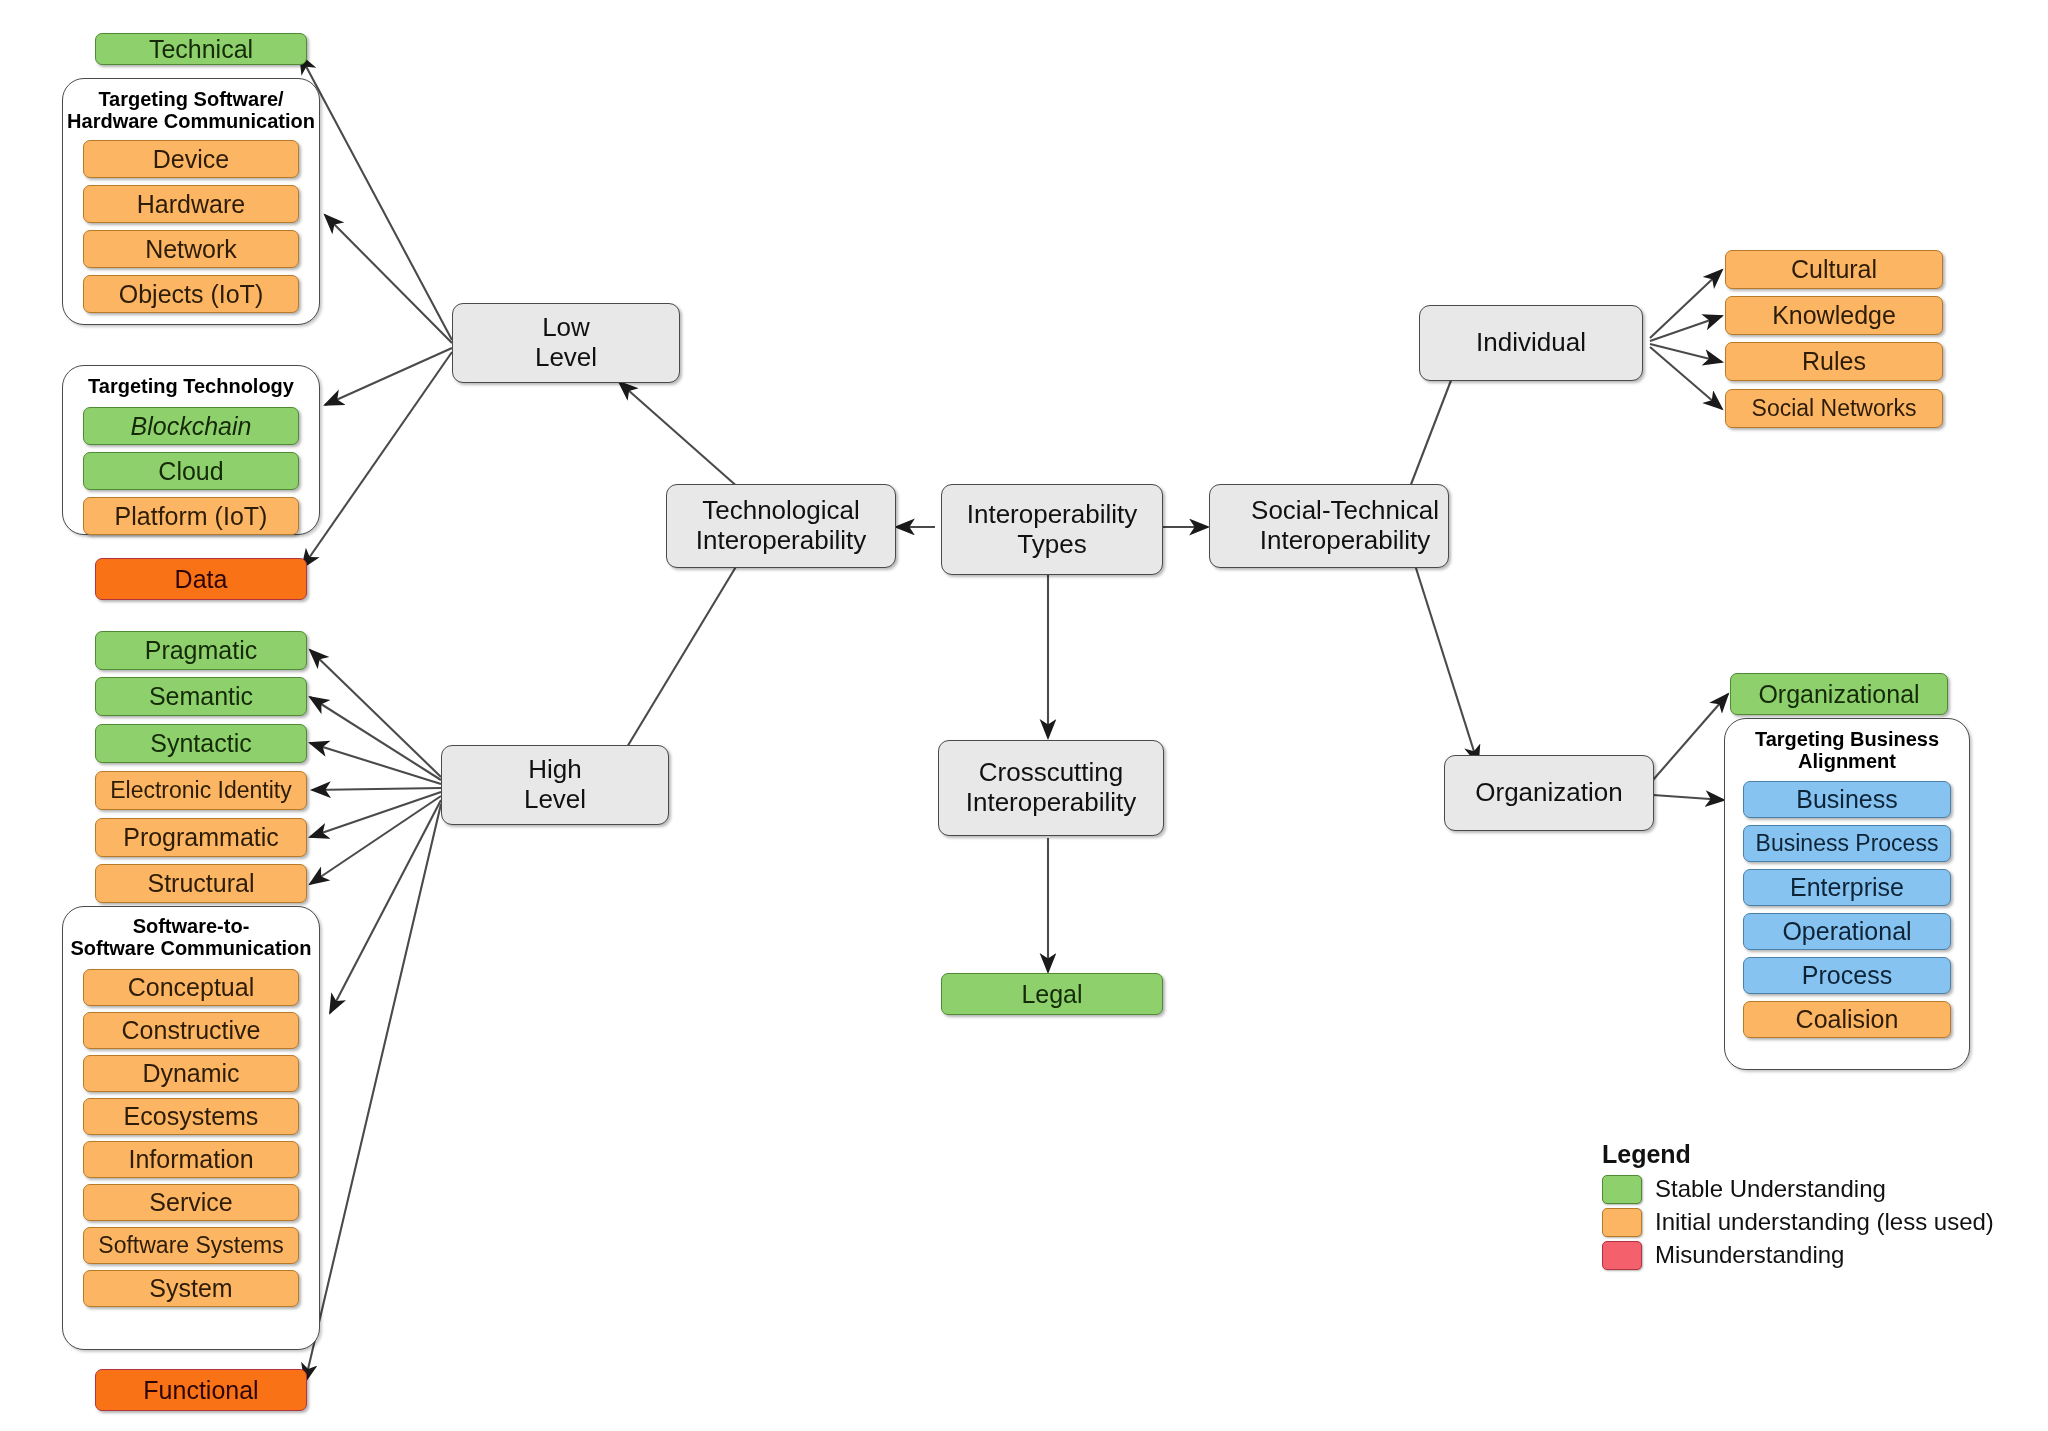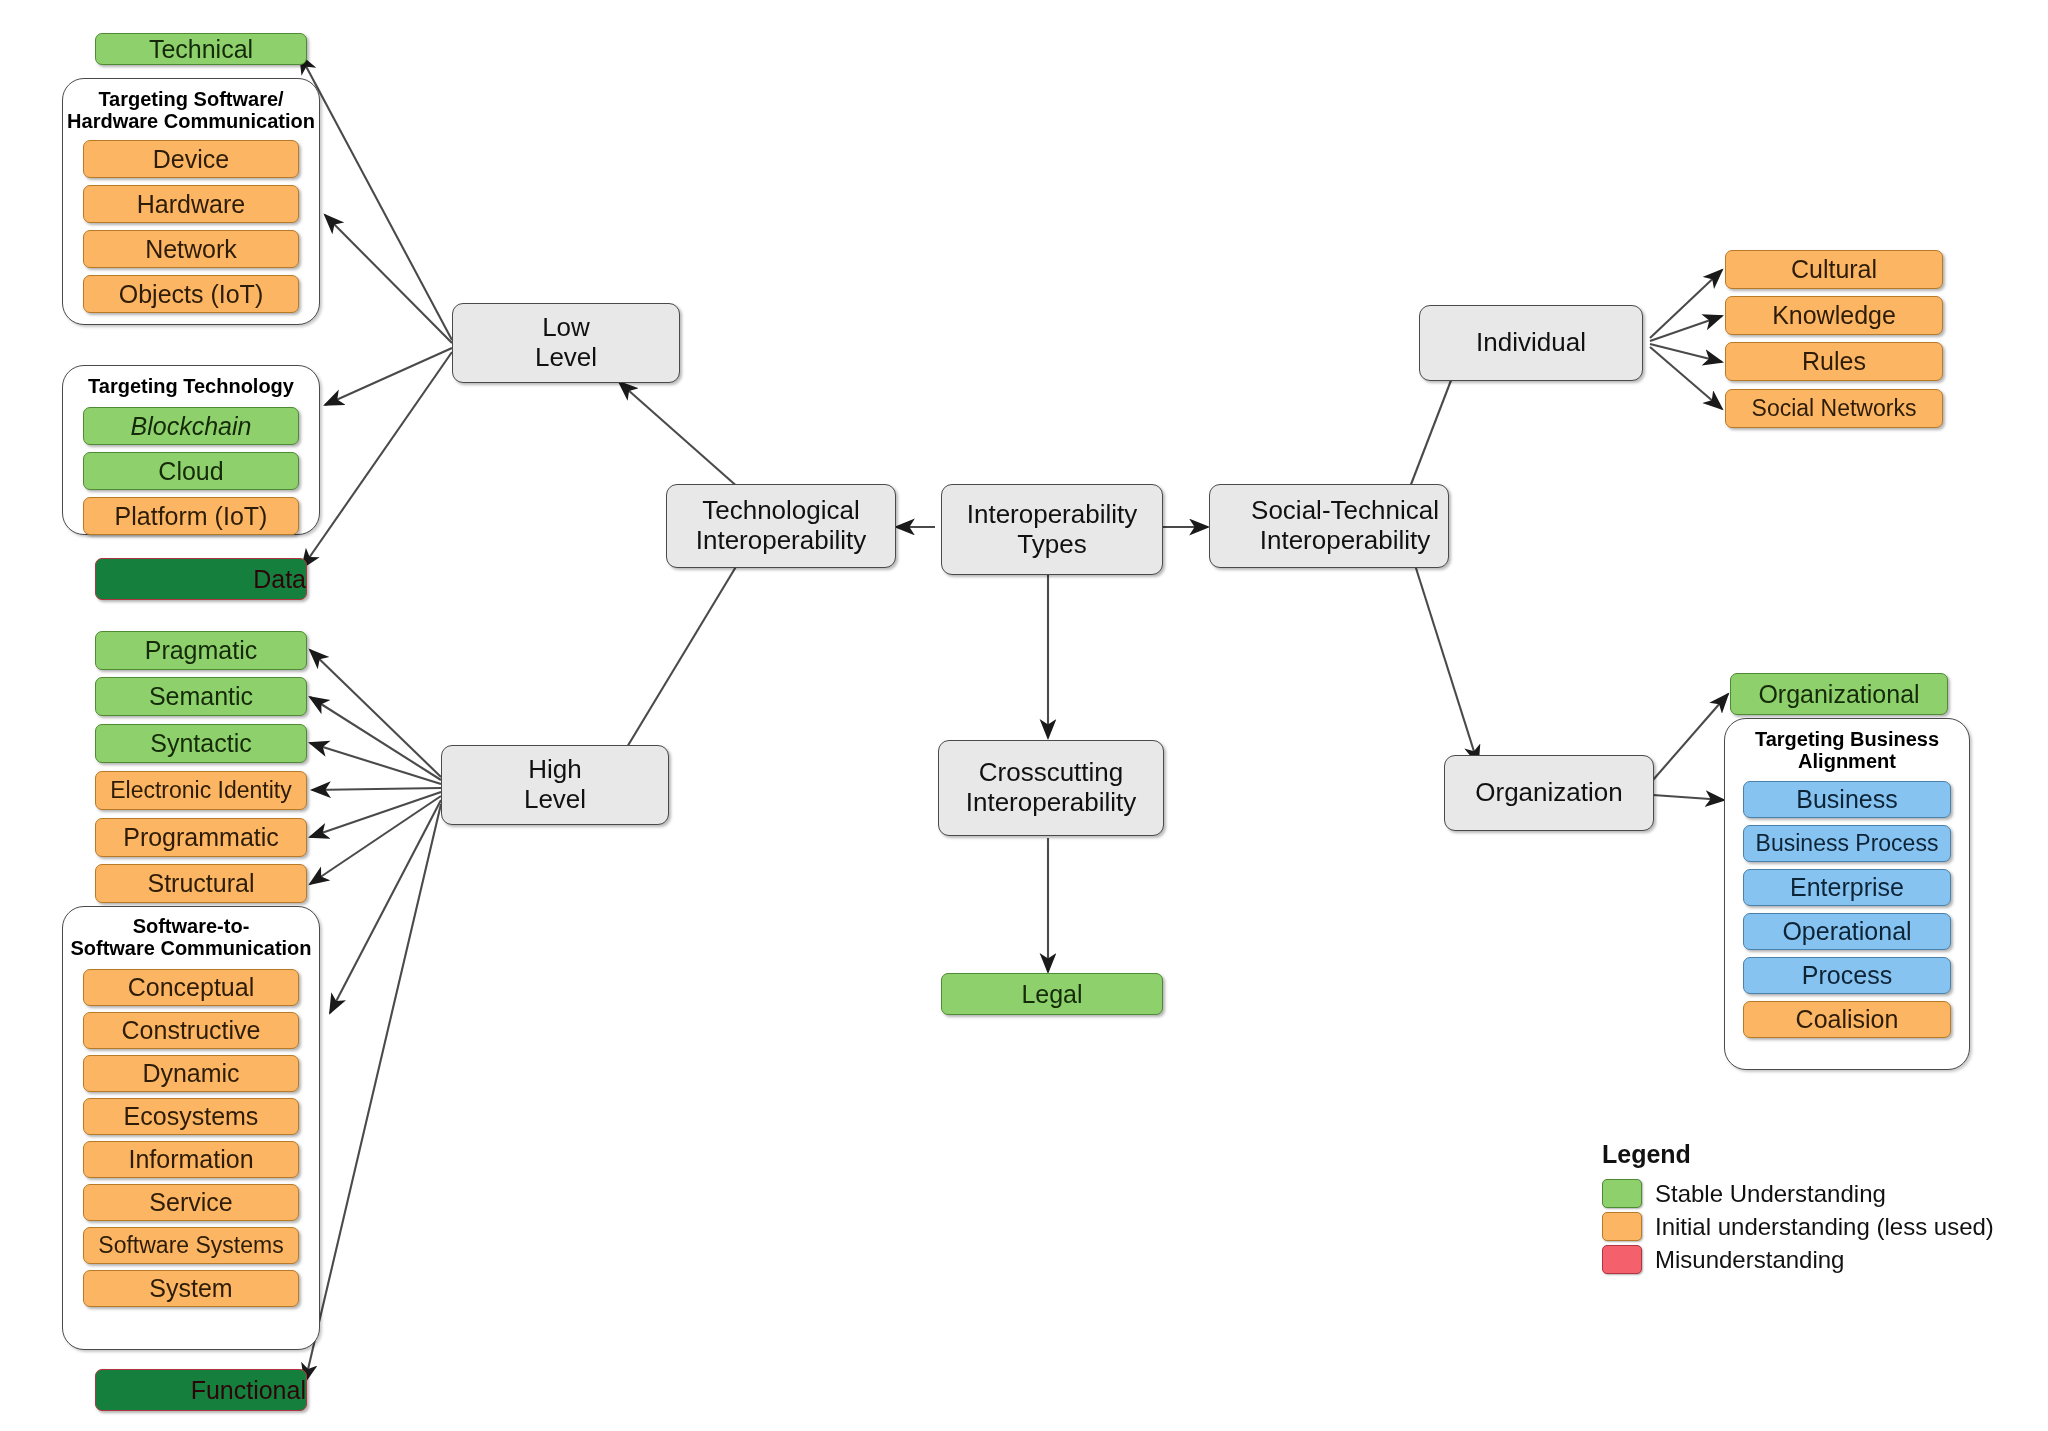--- a/index.html
+++ b/index.html
@@ -13,33 +13,33 @@
   
   .grey{background:#e8e8e8;border:1.6px solid #4a4a4a;border-radius:11px;
         color:#111;font-size:26px;box-shadow:2px 2px 3px rgba(0,0,0,.28);}
 
   
   .leaf{border-radius:7px;font-size:25px;color:#231a10;
         box-shadow:2px 2px 3px rgba(0,0,0,.3);}
   .green{background:#8ed06c;border:1.6px solid #4f8a35;color:#142a08;}
   .orange{background:#fcb563;border:1.6px solid #b97a27;color:#2d1c07;}
   .blue{background:#87c3f0;border:1.6px solid #4a81ab;color:#0d2336;}
-  .red{background:#15803d;border:1.6px solid #b03540;color:#2d0509;justify-content:flex-end;}
+  .red{background:#f97316;border:1.6px solid #b03540;color:#2d0509;}
 
   
   .group{position:absolute;box-sizing:border-box;background:#fff;
          border:1.7px solid #4a4a4a;border-radius:22px;
          box-shadow:2px 2px 3px rgba(0,0,0,.22);}
   .group-title{position:absolute;left:0;right:0;text-align:center;
                font-size:20px;font-weight:bold;color:#000;line-height:1.12;}
 
   
   #legend{position:absolute;}
   #legend .ltitle{font-size:25px;font-weight:bold;color:#111;margin-bottom:6px;}
-  #legend .lrow{display:flex;align-items:flex-end;height:33px;}
+  #legend .lrow{display:flex;align-items:flex-start;height:33px;}
   #legend .sw{width:38px;height:27px;border-radius:5px;margin-right:13px;
               box-shadow:1px 1px 2px rgba(0,0,0,.3);}
   #legend .ltxt{font-size:24px;color:#111;}
 </style>
 </head>
 <body>
 
 <div id="stage">
 
   <svg id="edges" viewBox="0 0 2048 1431">

